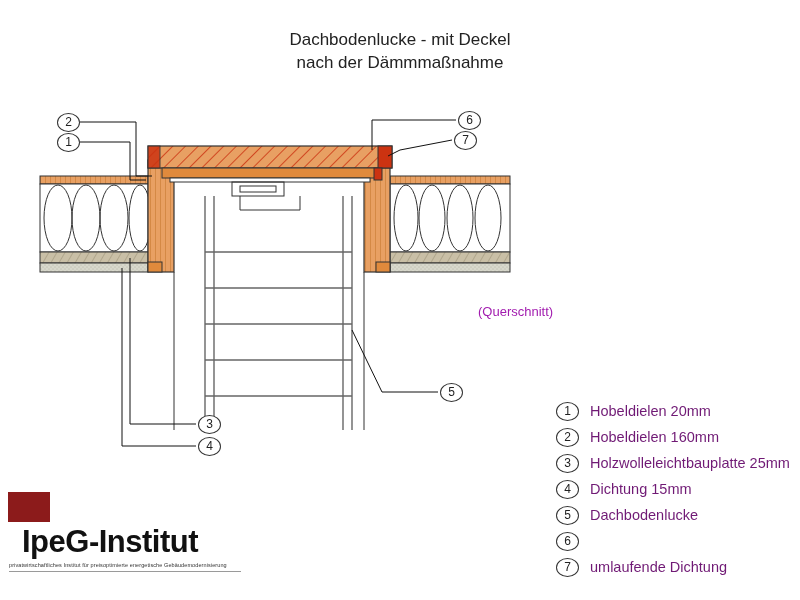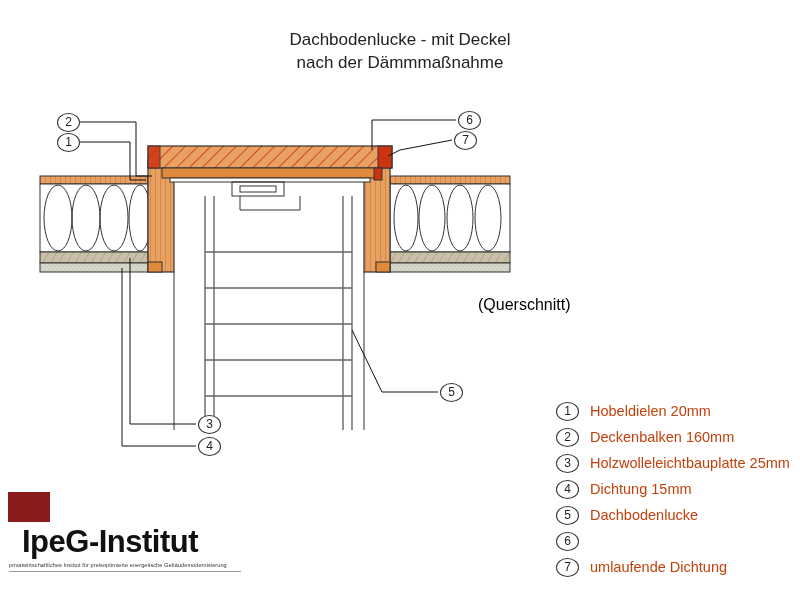--- a/index.html
+++ b/index.html
@@ -29,23 +29,23 @@
     font-size: 17px;
     line-height: 23px;
     color: #222;
   }
   .subtitle-line {
     display: block;
   }
   .querschnitt {
     position: absolute;
     left: 478px;
-    top: 296px;
-    font-size: 16px;
-    color: #000000;
+    top: 304px;
+    font-size: 13px;
+    color: #a21caf;
   }
   
   .legend {
     position: absolute;
     left: 556px;
     top: 398px;
     width: 244px;
   }
   .legend-row {
     display: flex;
@@ -60,21 +60,21 @@
     font-size: 12px;
     line-height: 17px;
     text-align: center;
     color: #222;
     flex: 0 0 auto;
     background: #fff;
   }
   .legend-label {
     margin-left: 11px;
     font-size: 14.5px;
-    color: #c2410c;
+    color: #701a75;
     white-space: nowrap;
   }
   
   .bubble {
     position: absolute;
     width: 21px;
     height: 17px;
     border: 1px solid #333;
     border-radius: 50%;
     background: #fff;
@@ -260,21 +260,21 @@
 
   <div class="querschnitt">(Querschnitt)</div>
 
   <div class="legend">
     <div class="legend-row">
       <div class="legend-num">1</div>
       <div class="legend-label">Hobeldielen 20mm</div>
     </div>
     <div class="legend-row">
       <div class="legend-num">2</div>
-      <div class="legend-label">Deckenbalken 160mm</div>
+      <div class="legend-label">Hobeldielen 160mm</div>
     </div>
     <div class="legend-row">
       <div class="legend-num">3</div>
       <div class="legend-label">Holzwolleleichtbauplatte 25mm</div>
     </div>
     <div class="legend-row">
       <div class="legend-num">4</div>
       <div class="legend-label">Dichtung 15mm</div>
     </div>
     <div class="legend-row">

